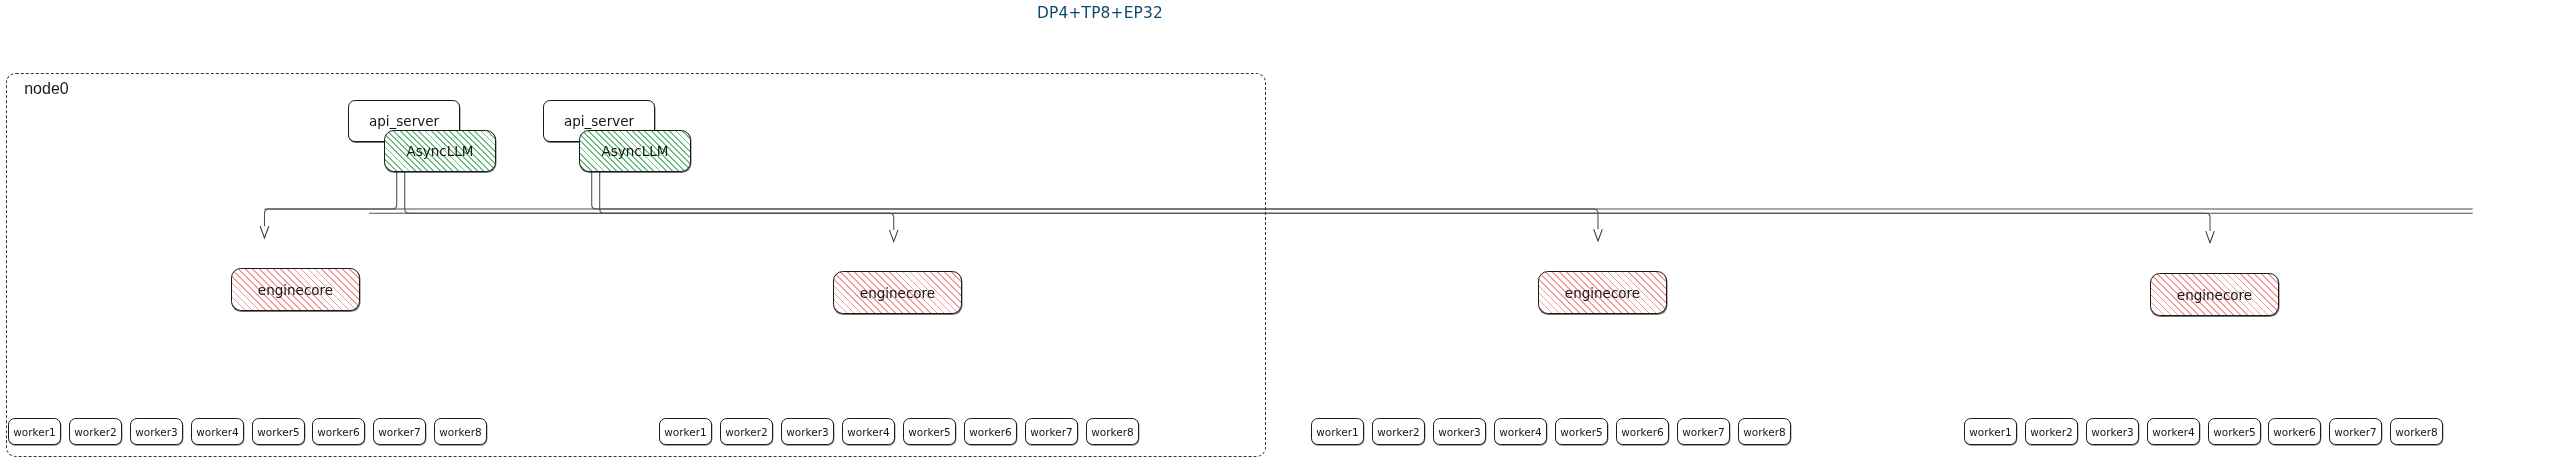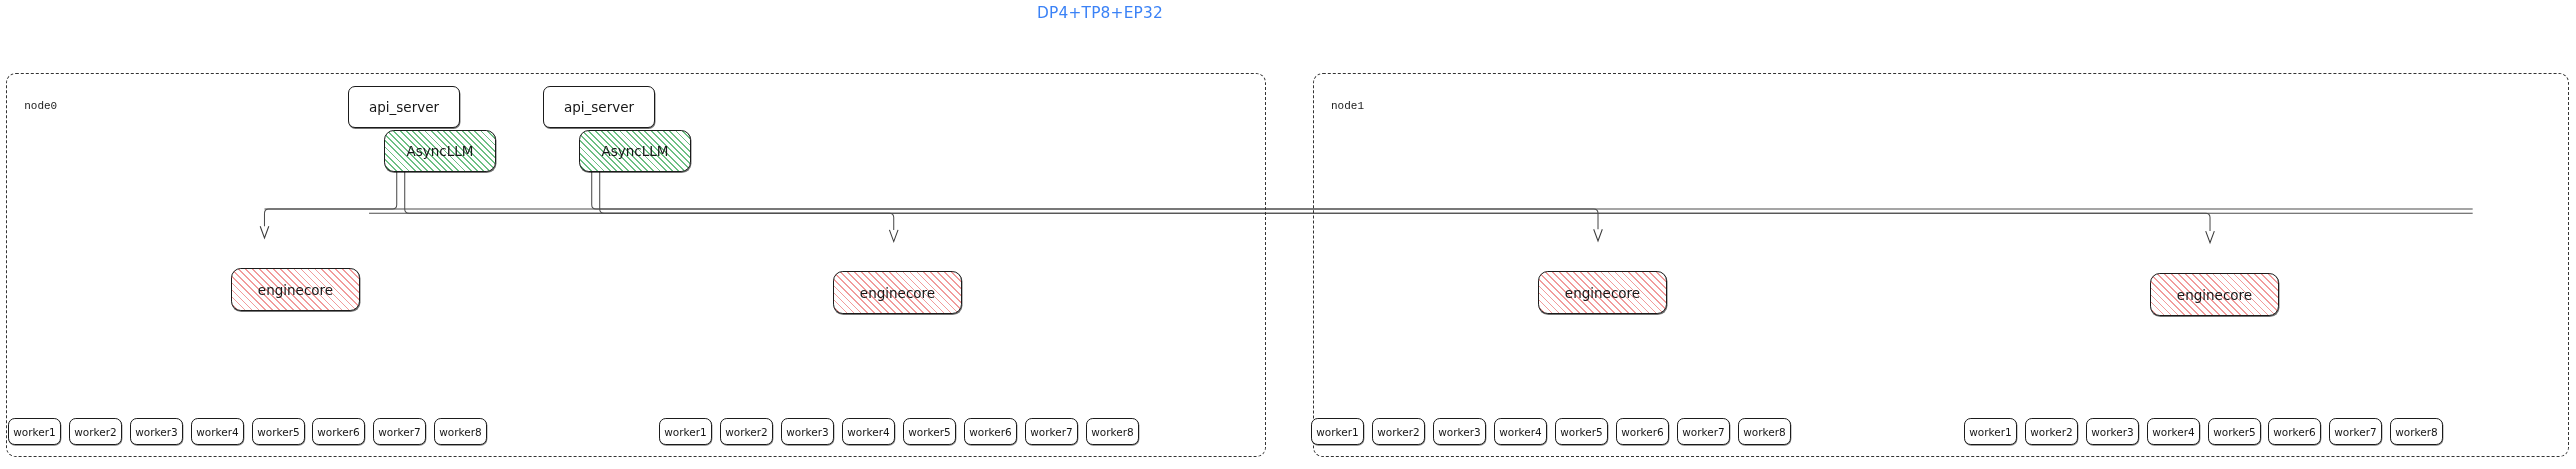--- a/index.html
+++ b/index.html
@@ -22,42 +22,41 @@
   
   #diagram-title {
     position: absolute;
     left: 0;
     top: 0;
     width: 2200px;
     text-align: center;
     line-height: 26px;
     font-family: "DejaVu Sans", sans-serif;
     font-size: 15.4px;
-    color: #3b82f6;
+    color: #0c4a6e;
     letter-spacing: 0.2px;
     white-space: nowrap;
   }
 
   
   .node-cluster {
     position: absolute;
     border: 1.4px dashed #333333;
     border-radius: 9.8px;
     background: transparent;
     box-sizing: border-box;
   }
   .node-label {
     position: absolute;
     left: 17px;
     top: 6.2px;
-    font-family: Liberation Mono, monospace;
-    font-size: 11px;
+    font-family: Liberation Sans, sans-serif;
+    font-size: 16px;
     color: #1b1b1b;
     white-space: nowrap;
-    margin-top: 20px;
   }
 
   
   .sk-box {
     position: absolute;
     box-sizing: border-box;
     border: 1.5px solid #1b1b1b;
     border-radius: 8.6px;
     display: flex;
     align-items: center;
@@ -71,20 +70,21 @@
     position: relative;
     z-index: 2;
     white-space: nowrap;
     pointer-events: none;
   }
 
   
   .box-api {
     font-size: 13.5px;
     border-radius: 7px;
+    margin-top: 14px;
   }
 
   
   .box-async {
     font-size: 13.5px;
     border-radius: 9.8px;
     background-color: #ffffff;
     background-image: repeating-linear-gradient(
         45deg,
         rgba(60,170,90,0.00) 0px,
@@ -228,23 +228,20 @@
   <div class="sk-box box-worker" style="left:964px; top:418px; width:53px; height:27px;">
       <span class="sk-label">worker6</span>
     </div>
   <div class="sk-box box-worker" style="left:1025px; top:418px; width:53px; height:27px;">
       <span class="sk-label">worker7</span>
     </div>
   <div class="sk-box box-worker" style="left:1086px; top:418px; width:53px; height:27px;">
       <span class="sk-label">worker8</span>
     </div>
 
-  <div class="node-cluster" style="left:1313px; top:73px; width:1256px; height:384px;">
-    <div class="node-label">node1</div>
-  </div>
 
   <div class="sk-box box-engine" style="left:1538px; top:242px; width:129px; height:43px;">
     <span class="sk-label">enginecore</span>
   </div>
   <div class="sk-box box-engine" style="left:2150px; top:244px; width:129px; height:43px;">
     <span class="sk-label">enginecore</span>
   </div>
 
   <div class="sk-box box-worker" style="left:1311px; top:418px; width:53px; height:27px;">
       <span class="sk-label">worker1</span>

